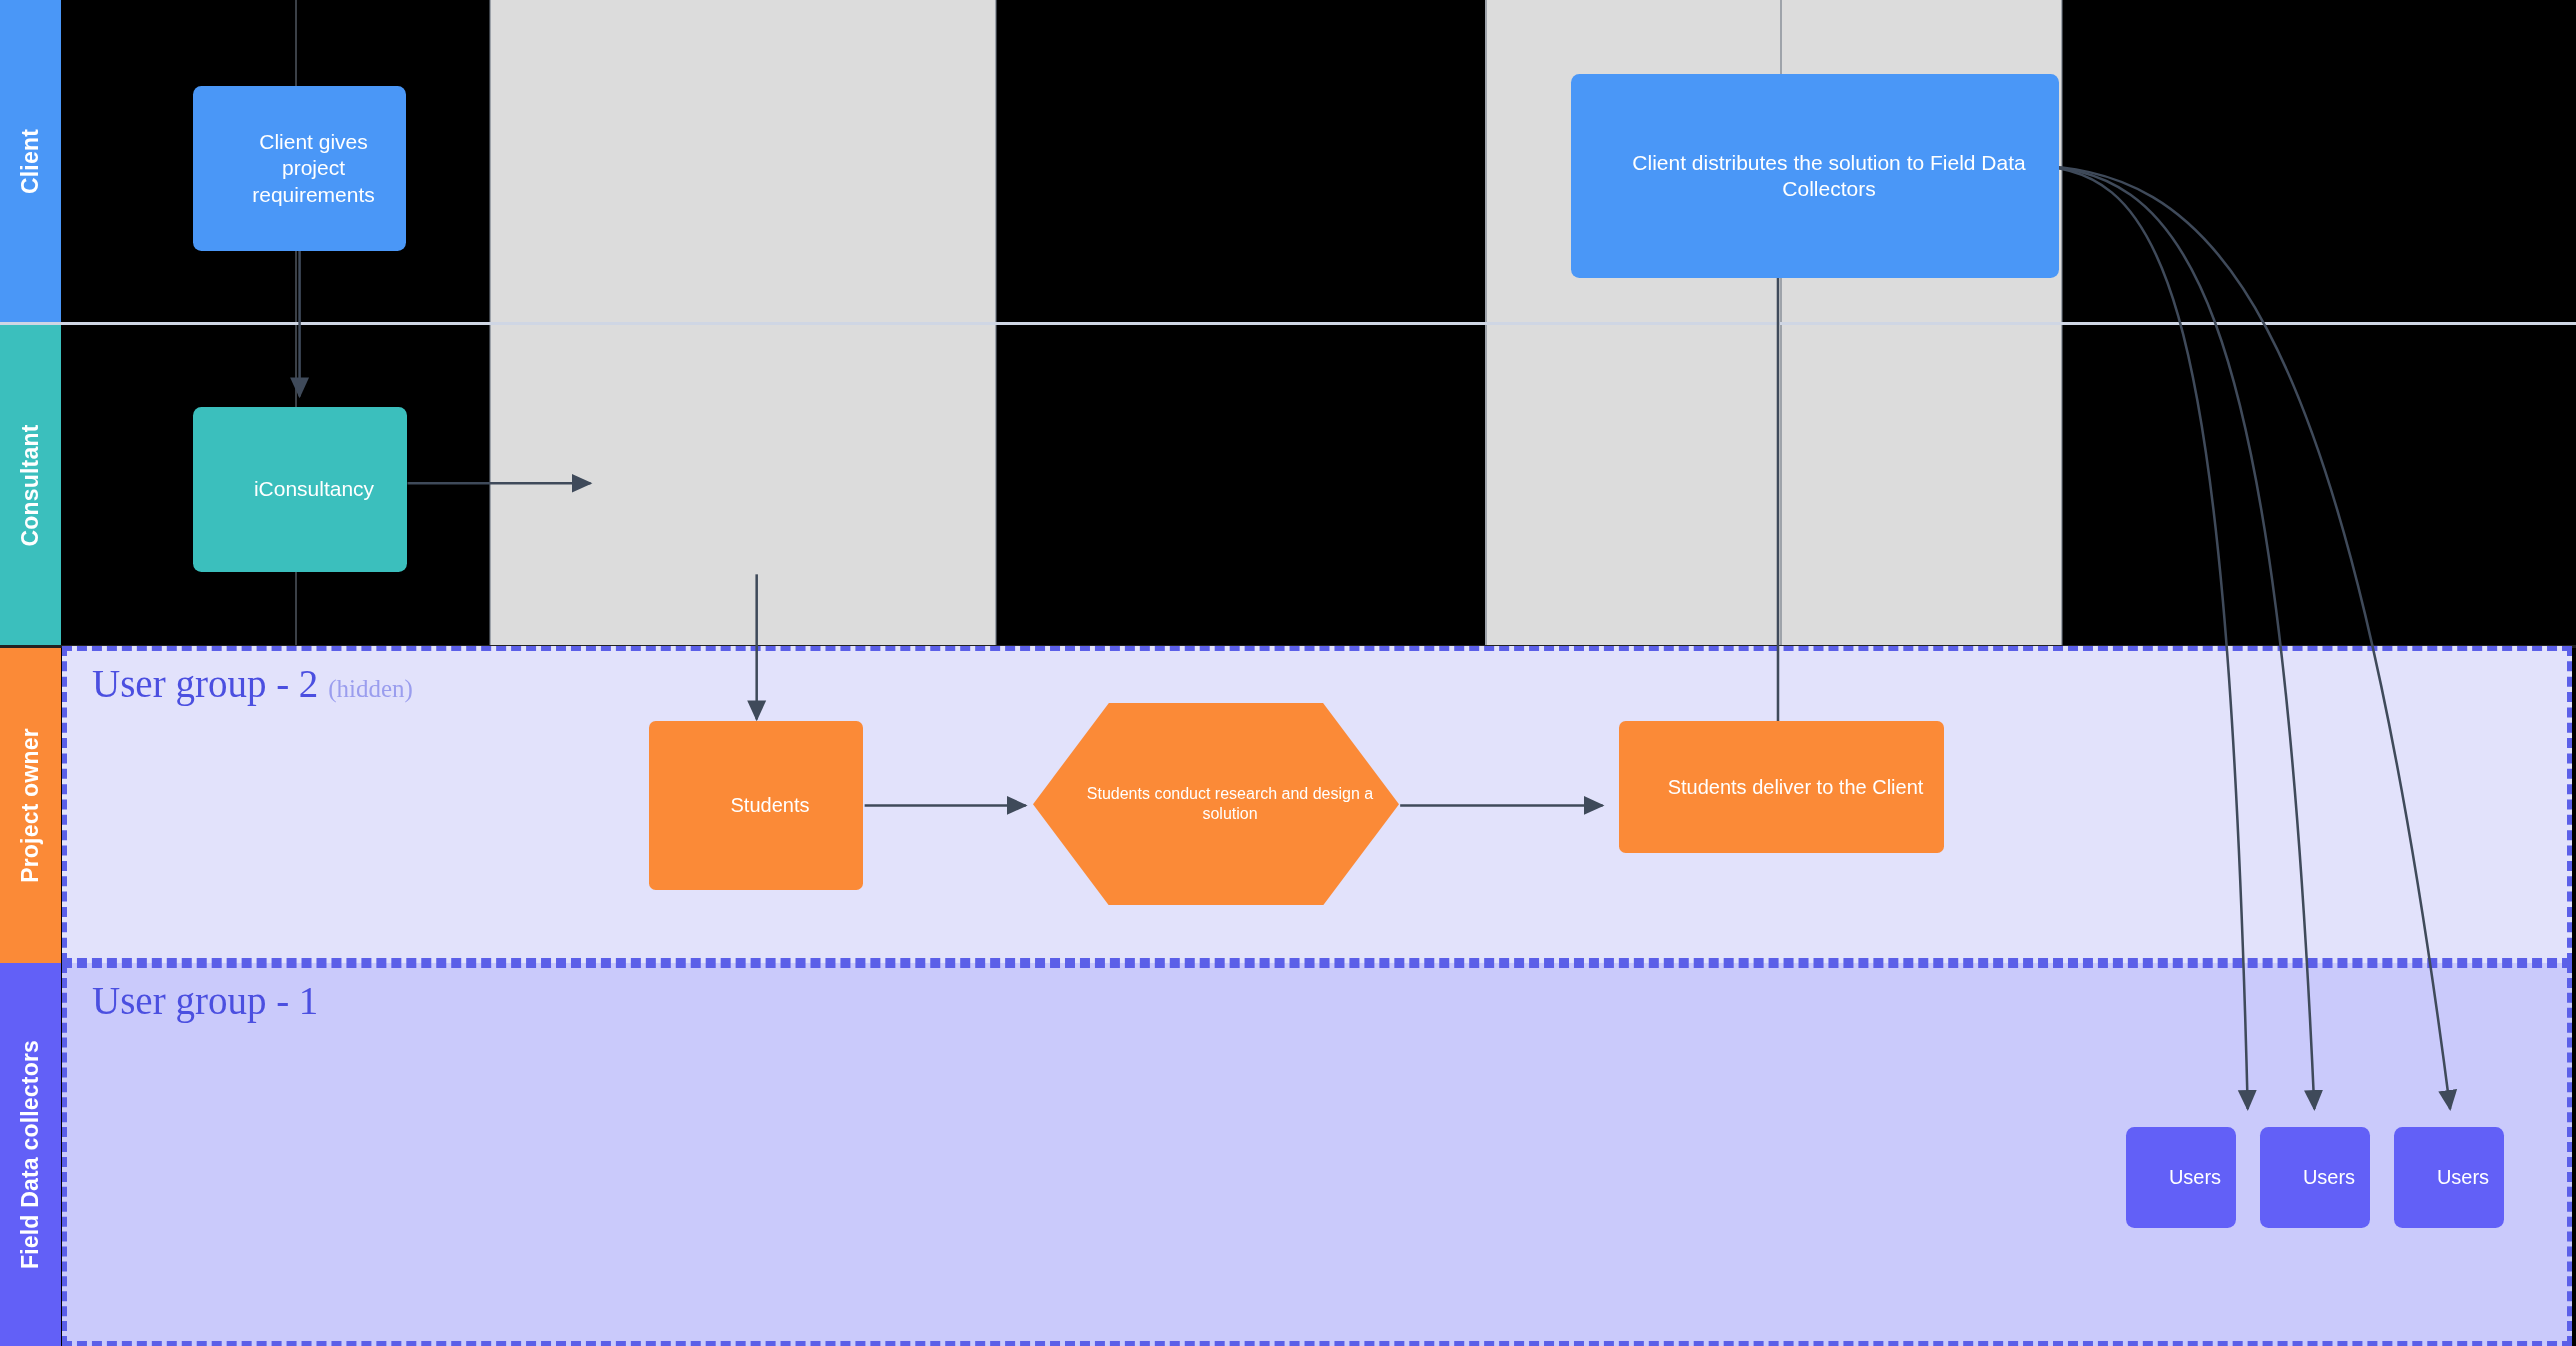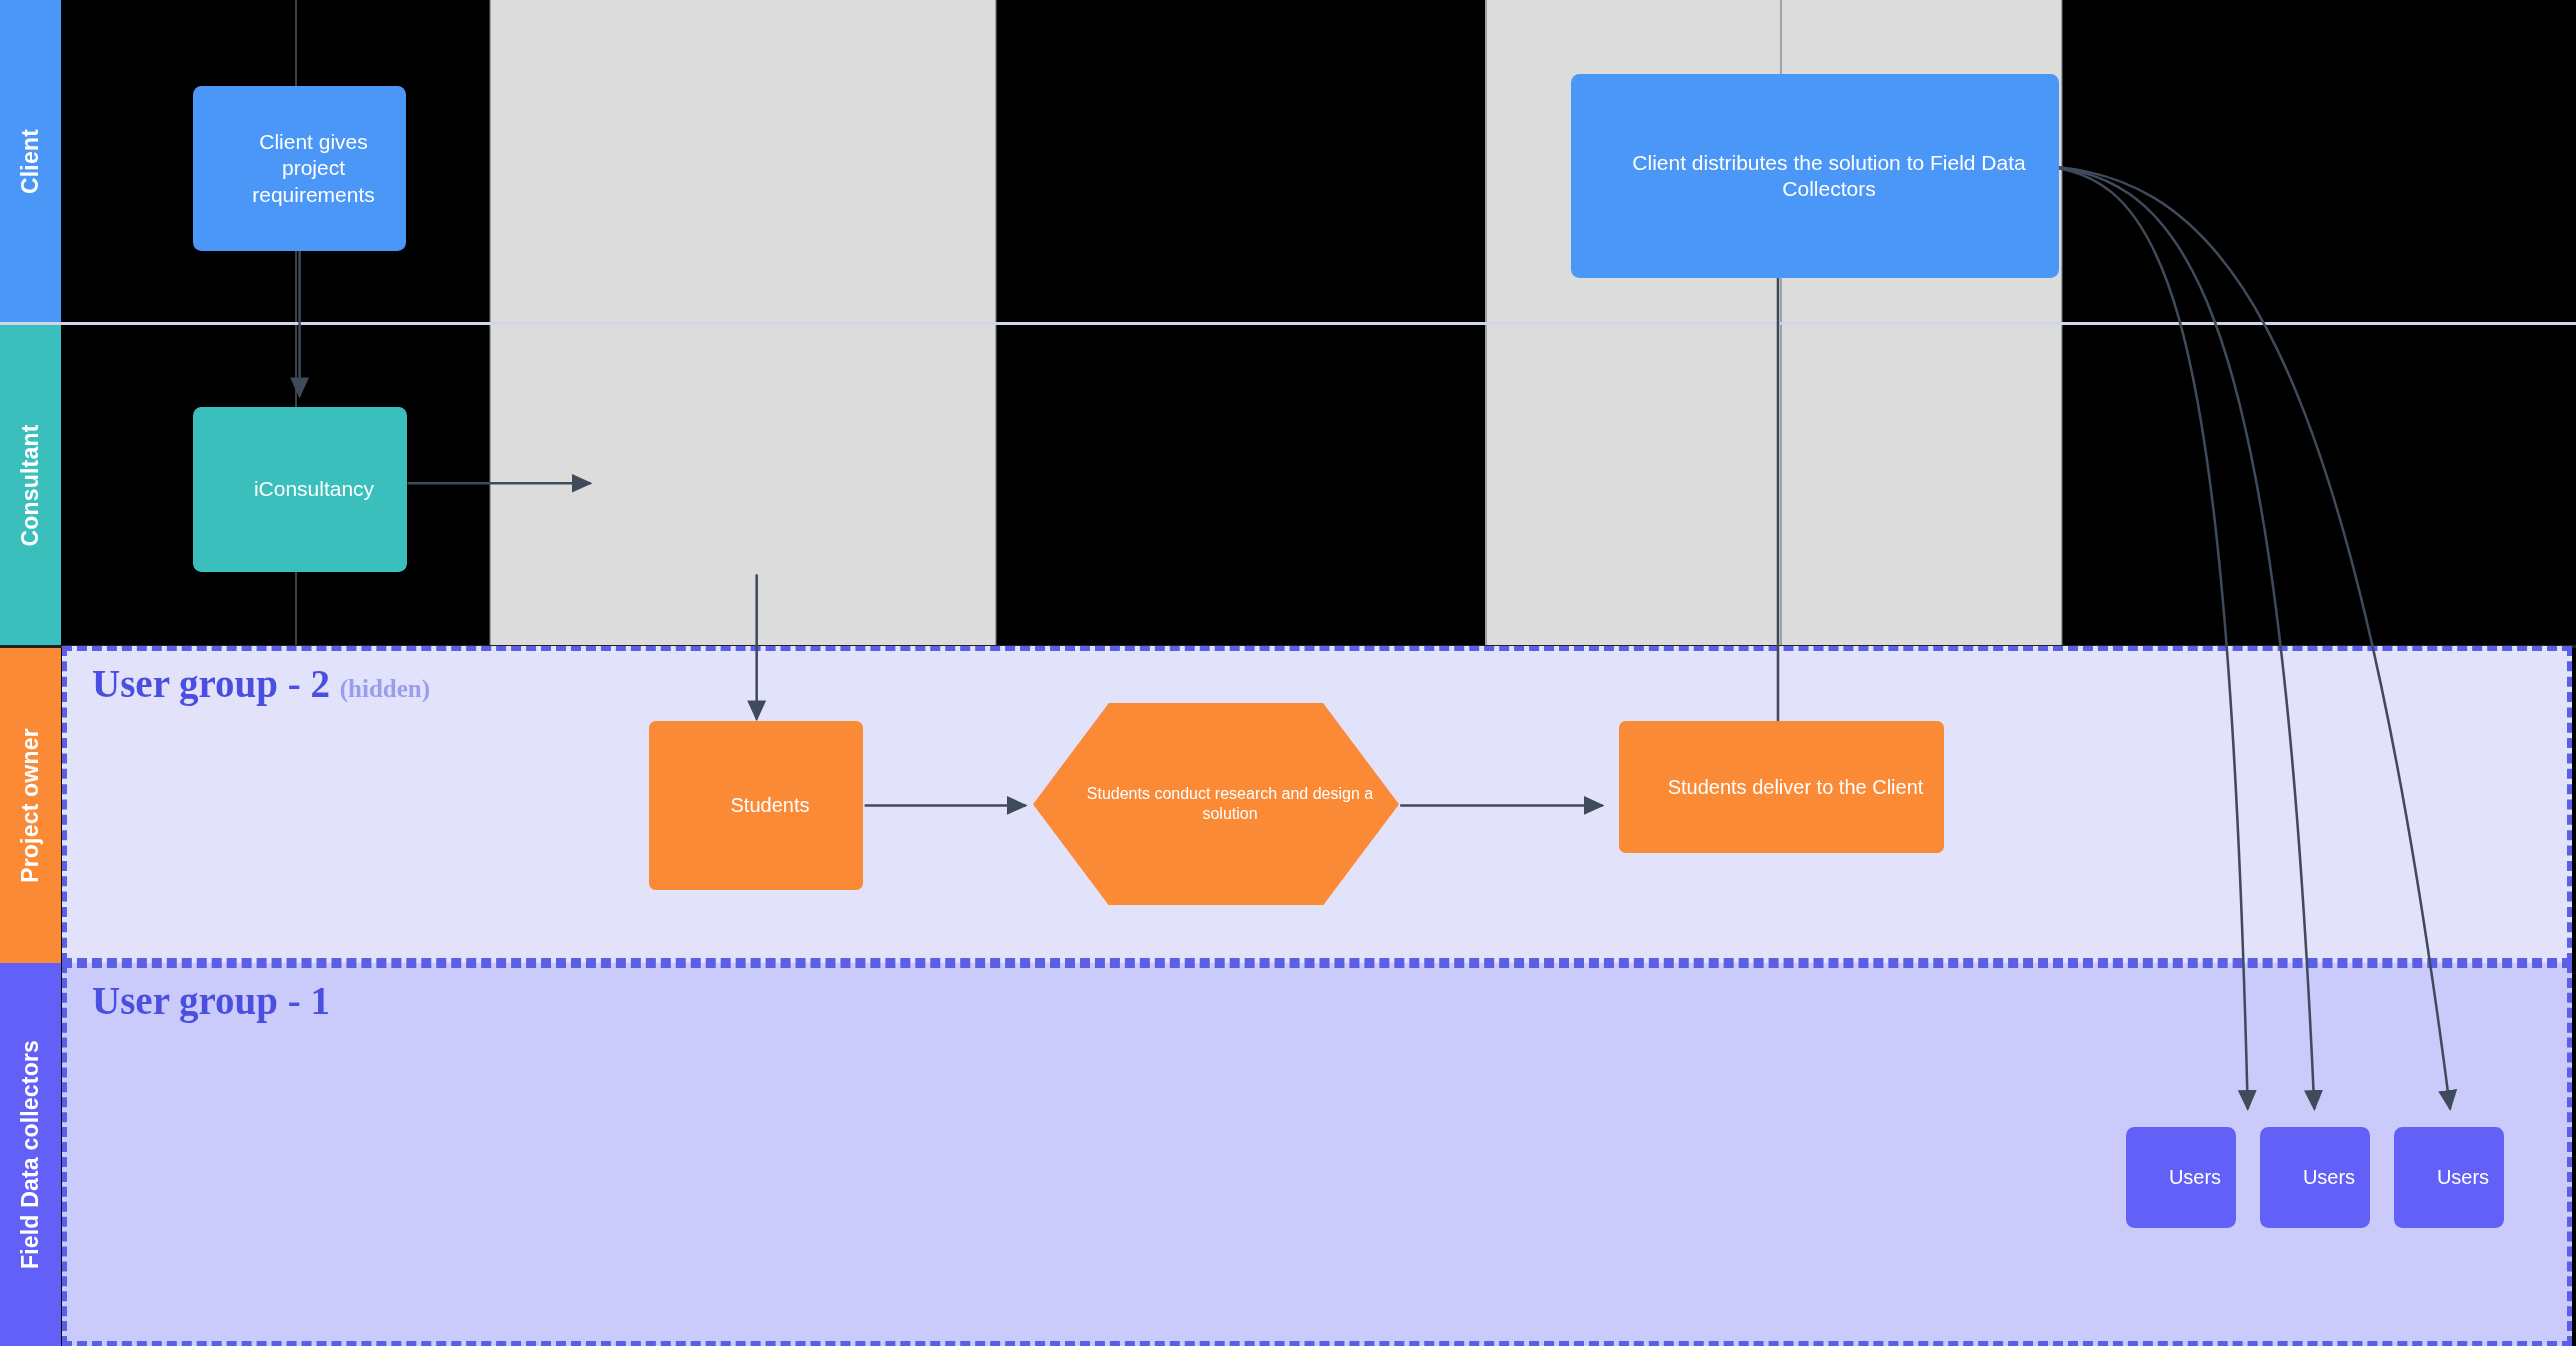--- a/index.html
+++ b/index.html
@@ -18,21 +18,21 @@
     white-space:nowrap;
     color:#ffffff;
     font-weight:bold;
     font-size:23px;
     letter-spacing:0.2px;
     font-family:"Liberation Sans", sans-serif;
   }
   .lane-sep{position:absolute;left:0;width:2576px;height:2.5px;background:#cfd6e4;}
 
   
-  .ugroup{position:absolute;left:62px;right:4px;border:5.9px dashed #5b5fe8;box-sizing:border-box;font-weight:bold;}
+  .ugroup{position:absolute;left:62px;right:4px;border:5.9px dashed #5b5fe8;box-sizing:border-box;}
   .ugroup .ug-title{
     position:absolute;left:25px;top:10px;
     font-family:"Liberation Serif", serif;
     color:#4b4fe0;font-size:39px;white-space:nowrap;
   }
   .ugroup .ug-title .hint{font-size:25px;color:#9a9dee;}
 
   
   .node{position:absolute;box-sizing:border-box;display:flex;align-items:center;justify-content:center;
         text-align:center;color:#ffffff;line-height:1.25;padding-left:28px;}

